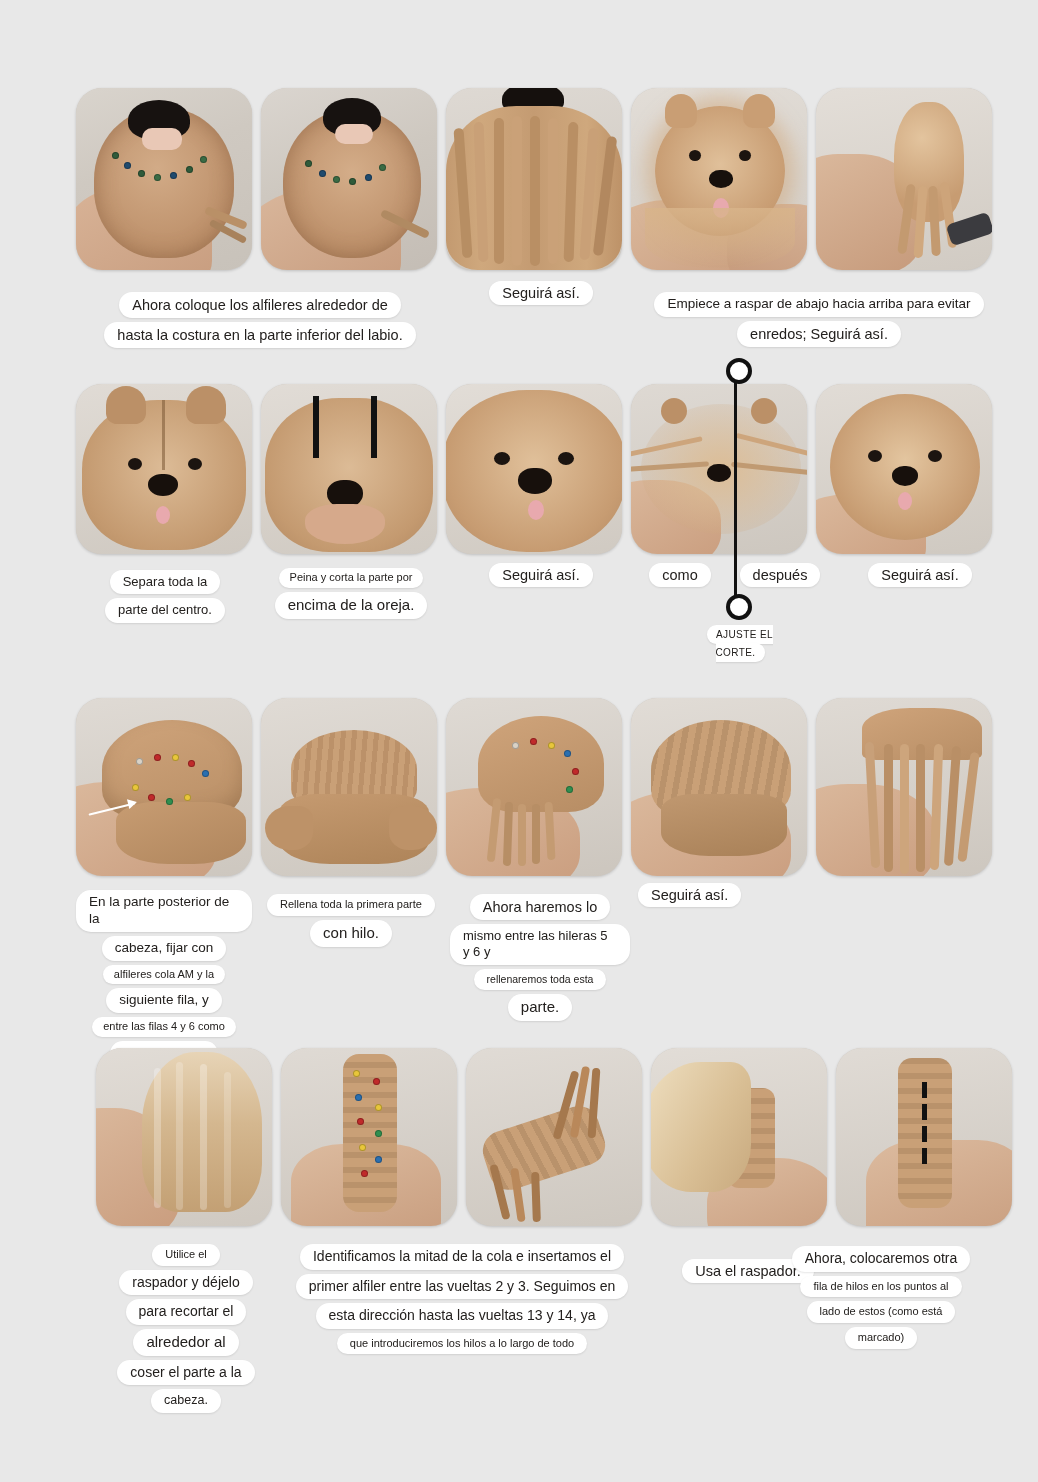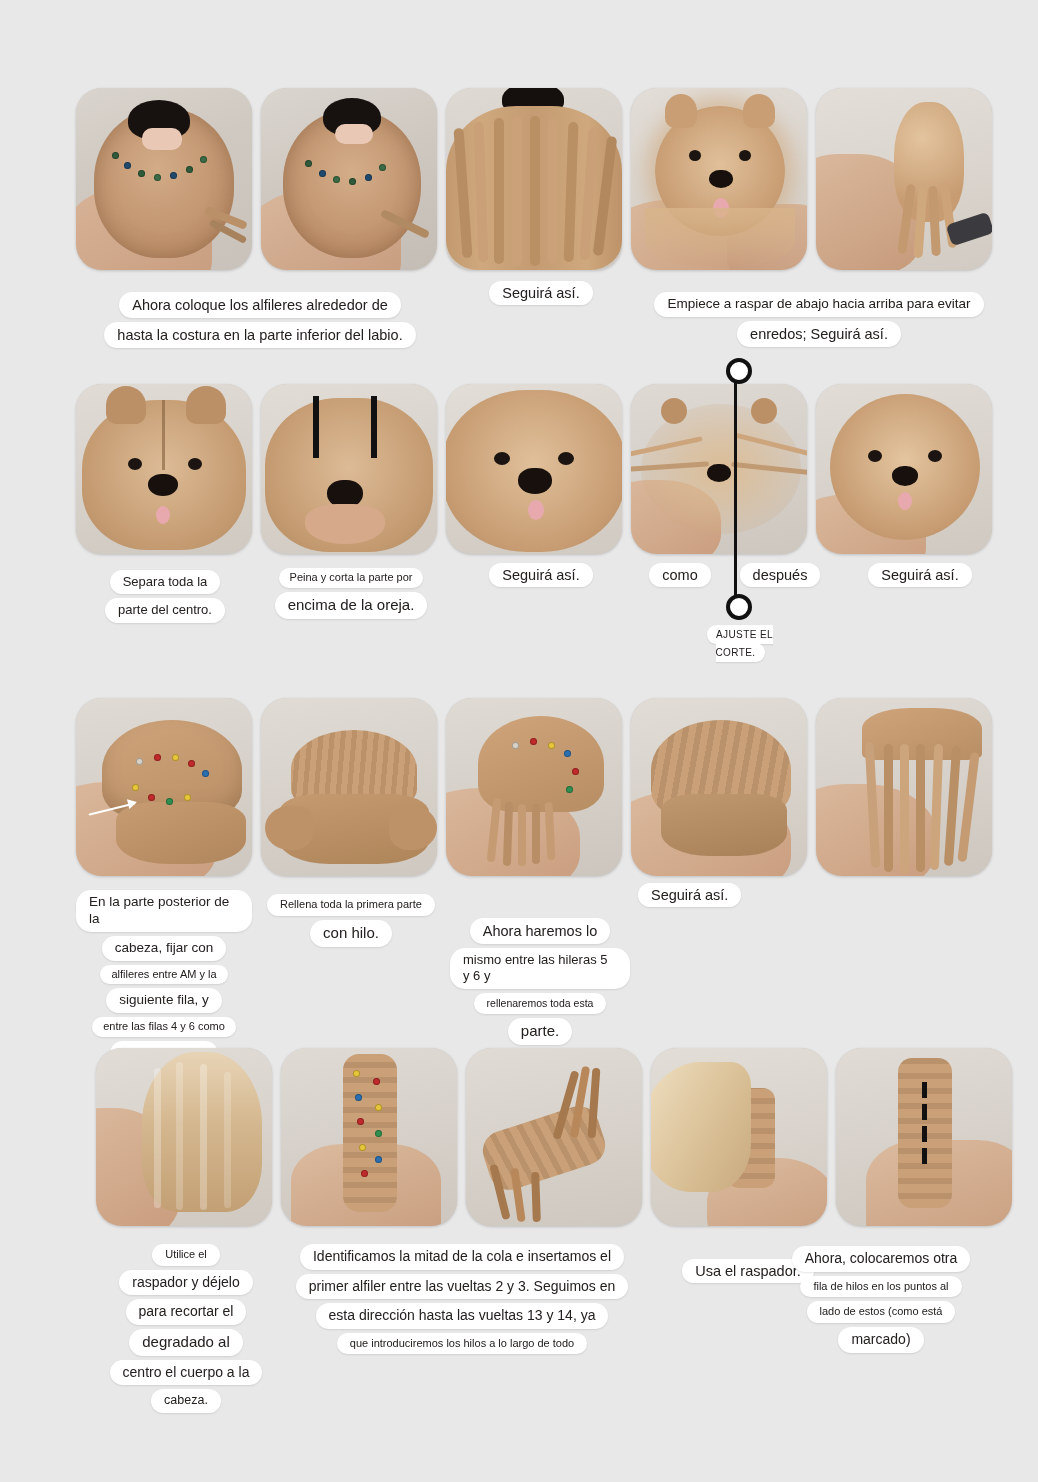--- a/index.html
+++ b/index.html
@@ -329,35 +329,35 @@
         <div class="strand" style="left:132px;top:48px;width:9px;height:120px;background:#b98f66;transform:rotate(4deg);"></div>
         <div class="strand" style="left:148px;top:54px;width:9px;height:110px;background:#c49b72;transform:rotate(7deg);"></div>
       </div>
     </div>
   </div>
 
   <div style="position:absolute;left:76px;top:882px;width:176px;">
     <div class="capwrap">
       <div class="capline" style="font-size:13.5px;">En la parte posterior de la</div>
       <div class="capline" style="font-size:13.5px;">cabeza, fijar con</div>
-      <div class="capline sm">alfileres entre AM y la</div>
+      <div class="capline sm">alfileres cola AM y la</div>
       <div class="capline" style="font-size:13.5px;">siguiente fila, y</div>
       <div class="capline sm">entre las filas 4 y 6 como</div>
       <div class="capline" style="font-size:13.5px;">en la imagen.</div>
     </div>
   </div>
 
   <div style="position:absolute;left:263px;top:886px;width:176px;">
     <div class="capwrap">
       <div class="capline" style="font-size:11px;">Rellena toda la primera parte</div>
       <div class="capline" style="font-size:15px;">con hilo.</div>
     </div>
   </div>
 
-  <div style="position:absolute;left:450px;top:910px;width:180px;">
+  <div style="position:absolute;left:450px;top:886px;width:180px;">
     <div class="capwrap">
       <div class="capline" style="font-size:14.5px;">Ahora haremos lo</div>
       <div class="capline" style="font-size:13px;">mismo entre las hileras 5 y 6 y</div>
       <div class="capline" style="font-size:10.5px;">rellenaremos toda esta</div>
       <div class="capline" style="font-size:15px;">parte.</div>
     </div>
   </div>
 
   <div style="position:absolute;left:638px;top:886px;width:176px;text-align:left;">
     <span class="capline">Seguirá así.</span>
@@ -427,22 +427,22 @@
         <div class="blackbar" style="left:86px;top:100px;width:5px;height:16px;"></div>
       </div>
     </div>
   </div>
 
   <div style="position:absolute;left:100px;top:1236px;width:172px;">
     <div class="capwrap">
       <div class="capline" style="font-size:11px;">Utilice el</div>
       <div class="capline" style="font-size:14px;">raspador y déjelo</div>
       <div class="capline" style="font-size:14px;">para recortar el</div>
-      <div class="capline" style="font-size:15px;">degradado al</div>
-      <div class="capline" style="font-size:14px;">centro el cuerpo a la</div>
+      <div class="capline" style="font-size:15px;">alrededor al</div>
+      <div class="capline" style="font-size:14px;">coser el parte a la</div>
       <div class="capline" style="font-size:12.5px;">cabeza.</div>
     </div>
   </div>
 
   <div style="position:absolute;left:285px;top:1236px;width:354px;">
     <div class="capwrap">
       <div class="capline" style="font-size:14px;">Identificamos la mitad de la cola e insertamos el</div>
       <div class="capline" style="font-size:14px;">primer alfiler entre las vueltas 2 y 3. Seguimos en</div>
       <div class="capline" style="font-size:14px;">esta dirección hasta las vueltas 13 y 14, ya</div>
       <div class="capline" style="font-size:11px;">que introduciremos los hilos a lo largo de todo</div>
@@ -451,17 +451,17 @@
 
   <div style="position:absolute;left:660px;top:1262px;width:176px;text-align:center;">
     <span class="capline">Usa el raspador.</span>
   </div>
 
   <div style="position:absolute;left:786px;top:1238px;width:190px;">
     <div class="capwrap">
       <div class="capline" style="font-size:14px;">Ahora, colocaremos otra</div>
       <div class="capline" style="font-size:11px;">fila de hilos en los puntos al</div>
       <div class="capline" style="font-size:11px;">lado de estos (como está</div>
-      <div class="capline" style="font-size:14px;">marcado)</div>
+      <div class="capline" style="font-size:11px;">marcado)</div>
     </div>
   </div>
 
 </div>
 
 </body></html>

